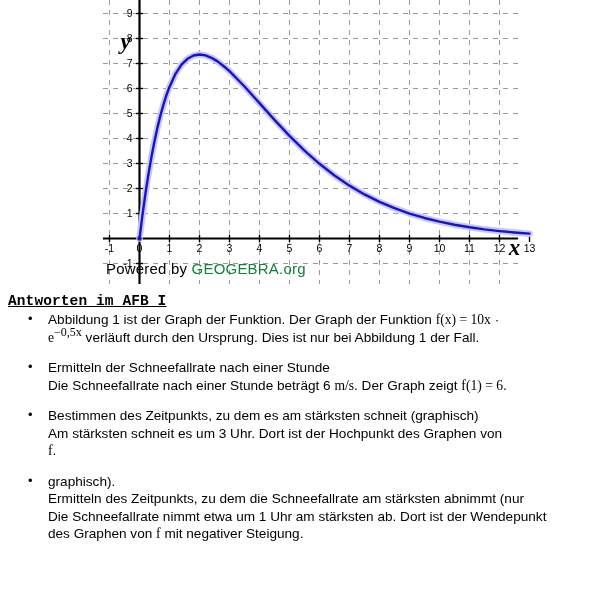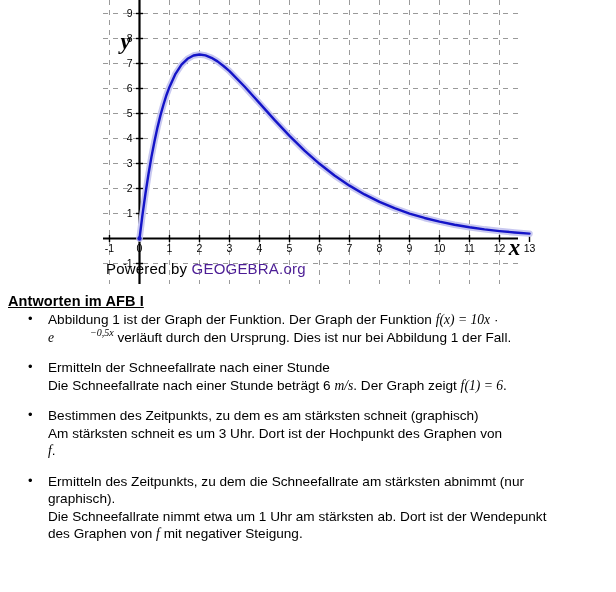--- a/index.html
+++ b/index.html
@@ -32,31 +32,31 @@
   #geogebra-credit {
     position: absolute;
     left: 106px;
     top: 260px;
     font-family: "Liberation Sans", sans-serif;
     font-size: 15px;
     letter-spacing: 0.2px;
     white-space: nowrap;
   }
   #geogebra-credit .word-powered { color: #000000; }
-  #geogebra-credit .word-brand   { color: #4c1d95; }
+  #geogebra-credit .word-brand   { color: #15803d; }
 
   
   #answers-block {
     position: absolute;
     left: 0;
     top: 293px;
     width: 616px;
   }
   #answers-heading {
-    font-family: Liberation Sans, sans-serif;
+    font-family: Liberation Mono, monospace;
     font-weight: bold;
     font-size: 14.5px;
     text-decoration: underline;
     margin: 0 0 2px 8px;
     letter-spacing: 0.1px;
   }
   ul.bullet-list {
     list-style: none;
     margin: 0;
     padding: 0;
@@ -72,27 +72,25 @@
     content: "\2022";
     position: absolute;
     left: 28px;
     top: -1px;
     font-size: 13px;
     line-height: 17.5px;
   }
   .ln { display: block; }
   .mathi {
     font-family: "Liberation Serif", serif;
-    font-style: italic;
   }
   sup.expo {
-    font-size: 10px;
+    font-size: 12px;
     vertical-align: super;
     line-height: 0;
-    margin-left: 36px;
   }
 </style>
 </head>
 <body>
 
 <div id="chart-block">
 
   <svg id="chart-svg" width="616" height="292">
 
     <rect x="103" y="0" width="415" height="284" fill="#ffffff"></rect>
@@ -203,19 +201,19 @@
       <li class="bullet-item">
         <span class="ln">Ermitteln der Schneefallrate nach einer Stunde</span>
         <span class="ln">Die Schneefallrate nach einer Stunde beträgt 6 <span class="mathi">m/s</span>. Der Graph zeigt  <span class="mathi">f(1) = 6</span>.</span>
       </li>
       <li class="bullet-item">
         <span class="ln">Bestimmen des Zeitpunkts, zu dem es am stärksten schneit (graphisch)</span>
         <span class="ln">Am stärksten schneit es  um 3 Uhr. Dort ist der Hochpunkt des Graphen von</span>
         <span class="ln"><span class="mathi">f</span>.</span>
       </li>
       <li class="bullet-item">
+        <span class="ln">graphisch).</span>
         <span class="ln">Ermitteln des Zeitpunkts, zu dem die Schneefallrate am stärksten abnimmt (nur</span>
-        <span class="ln">graphisch).</span>
         <span class="ln">Die Schneefallrate nimmt etwa um 1 Uhr am stärksten ab. Dort ist der Wendepunkt</span>
         <span class="ln">des Graphen von <span class="mathi">f</span> mit negativer Steigung.</span>
       </li>
     </ul>
 </div>
 
 </body></html>

